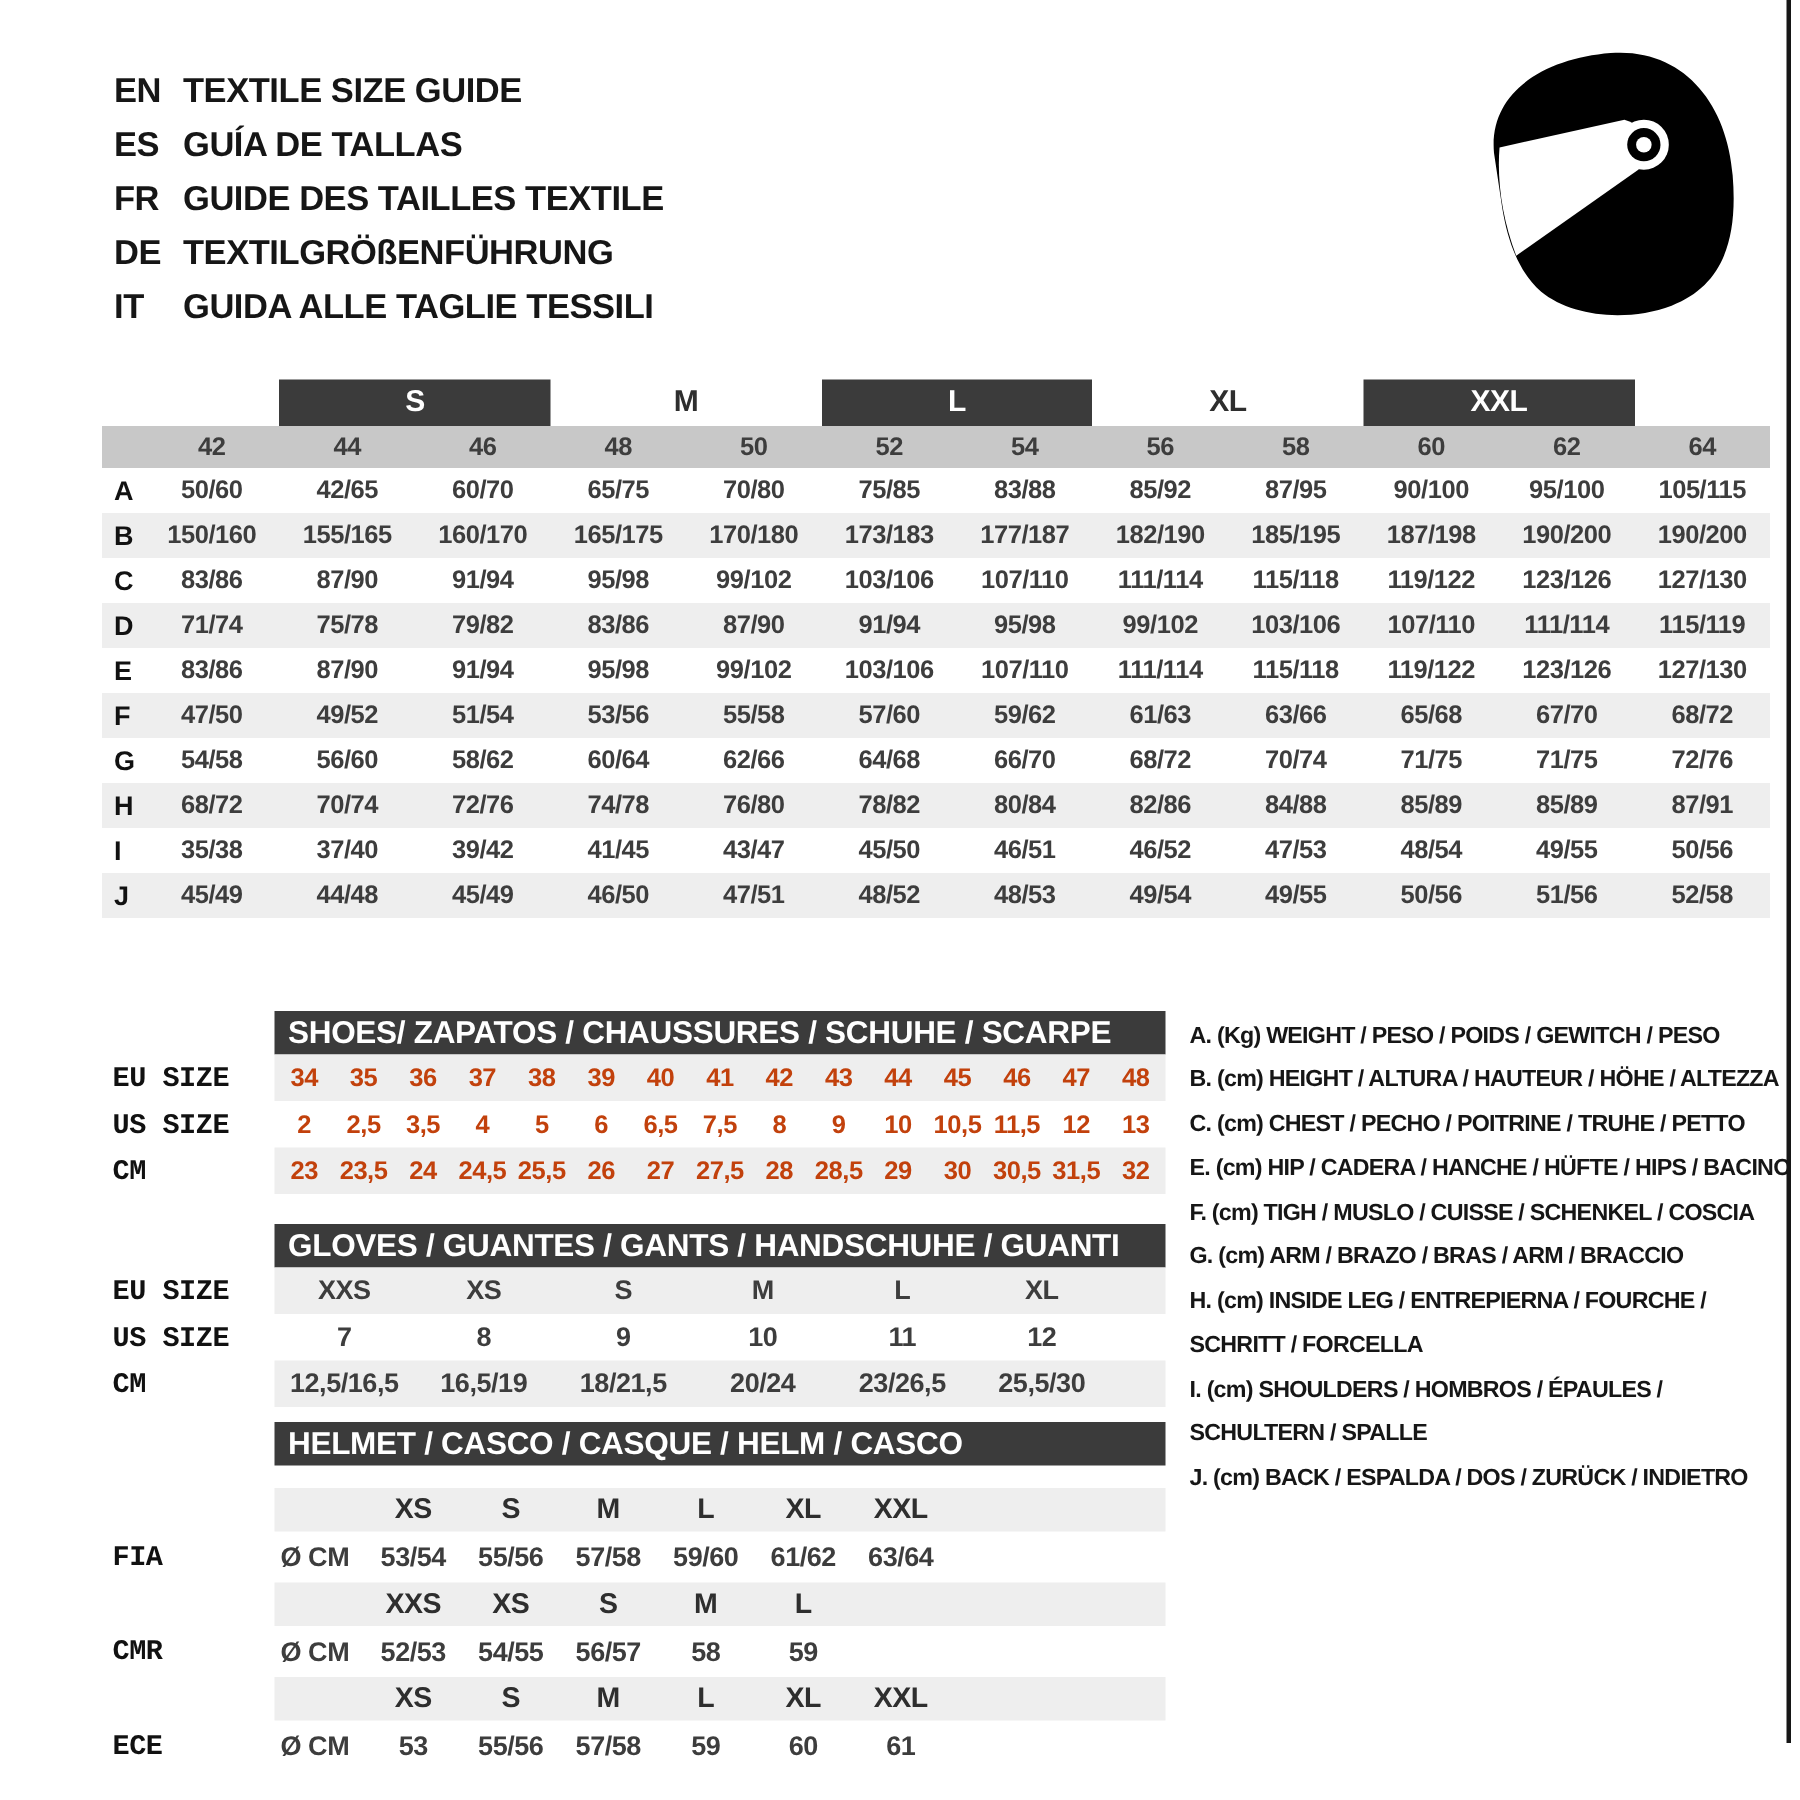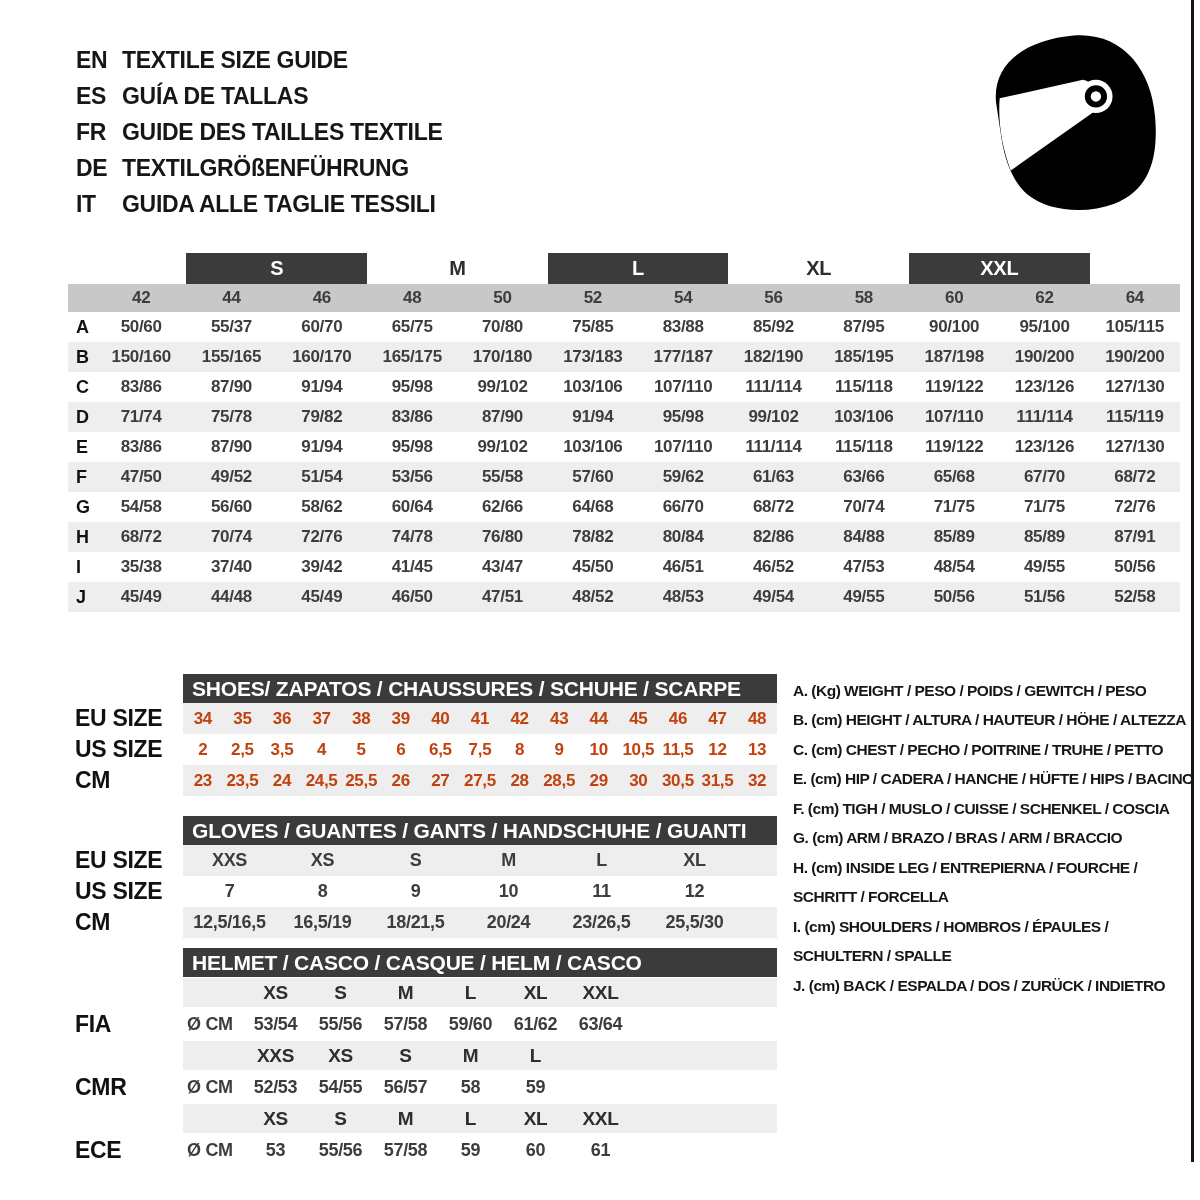--- a/index.html
+++ b/index.html
@@ -31,22 +31,22 @@
   .tt-data div{display:flex;align-items:center;justify-content:center;font-size:17px;color:#3d3d3d;}
   .tt-letter{justify-content:flex-start !important;padding-left:8px;color:#111 !important;font-size:18px !important;}
 
   
   .lower-table{position:absolute;left:75px;width:702px;}
   #shoes-table{top:674px;}
   #gloves-table{top:805px;margin-top:11px;}
   #helmet-table{top:948px;}
   .lt-row{display:flex;height:31px;}
   .lt-title-row{height:29px;}
-  .helmet .lt-title-row{margin-bottom:1px;}
-  .lt-label{width:108px;display:flex;align-items:center;font-size:23px;color:#111;}
+  .helmet .lt-title-row{margin-bottom:15px;}
+  .lt-label{width:108px;display:flex;align-items:center;font-size:19px;color:#111;font-family:Liberation Mono, monospace;}
   .lt-titlebar{width:594px;height:29px;background:#3b3b3b;color:#fff;display:flex;align-items:center;
                padding-left:9px;box-sizing:border-box;font-size:21px;letter-spacing:-0.2px;}
   .lt-band{width:594px;display:flex;align-items:center;}
   .lt-band.gray{background:#eeeeee;}
   .shoes-cell{flex:1;text-align:center;font-size:17px;color:#c2410c;}
   .gloves-cell{width:93px;text-align:center;font-size:18px;color:#3d3d3d;}
   .h-unit{width:60px;font-size:18px;color:#3d3d3d;padding-left:4px;box-sizing:border-box;}
   .h-cell{width:65px;text-align:center;font-size:18px;color:#3d3d3d;}
   .h-size{width:65px;text-align:center;font-size:19px;color:#2e2e2e;}
   .helmet .hdr-row{height:29px;}
@@ -114,21 +114,21 @@
         <div>54</div>
         <div>56</div>
         <div>58</div>
         <div>60</div>
         <div>62</div>
         <div>64</div>
       </div>
       <div class="tt-row tt-data">
         <div class="tt-letter">A</div>
         <div>50/60</div>
-        <div>55/37</div>
+        <div>42/65</div>
         <div>60/70</div>
         <div>65/75</div>
         <div>70/80</div>
         <div>75/85</div>
         <div>83/88</div>
         <div>85/92</div>
         <div>87/95</div>
         <div>90/100</div>
         <div>95/100</div>
         <div>105/115</div>

